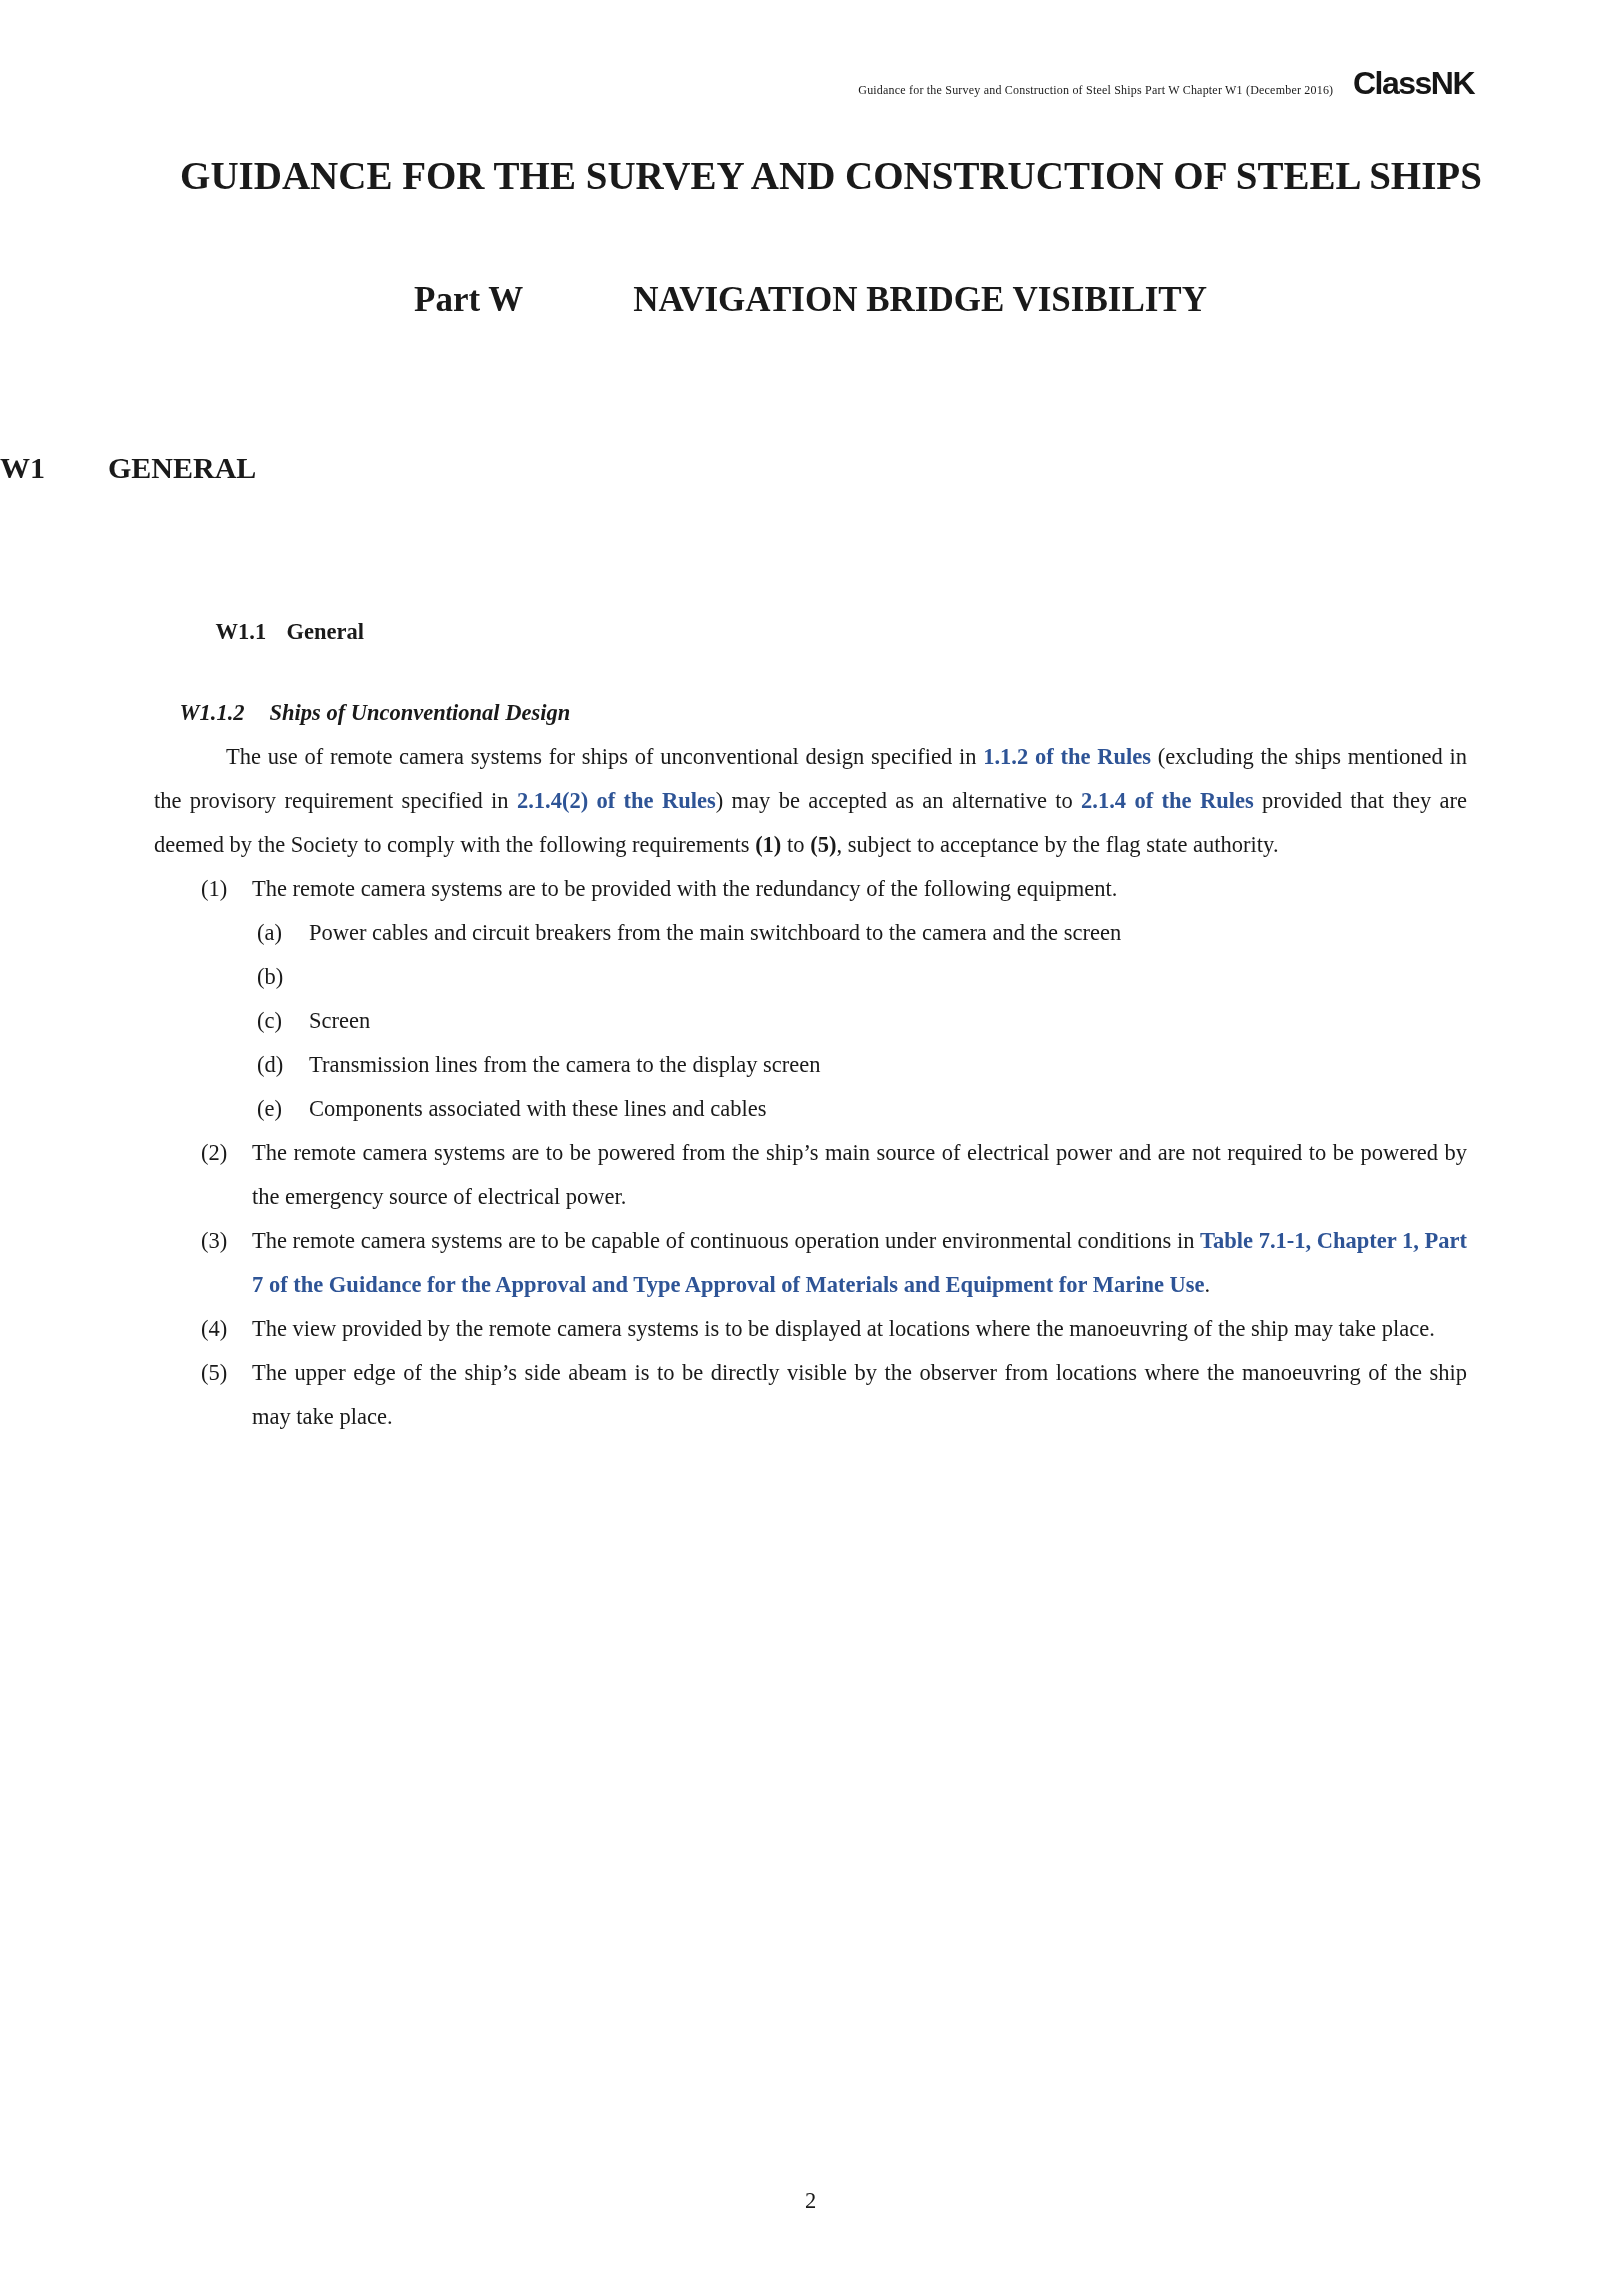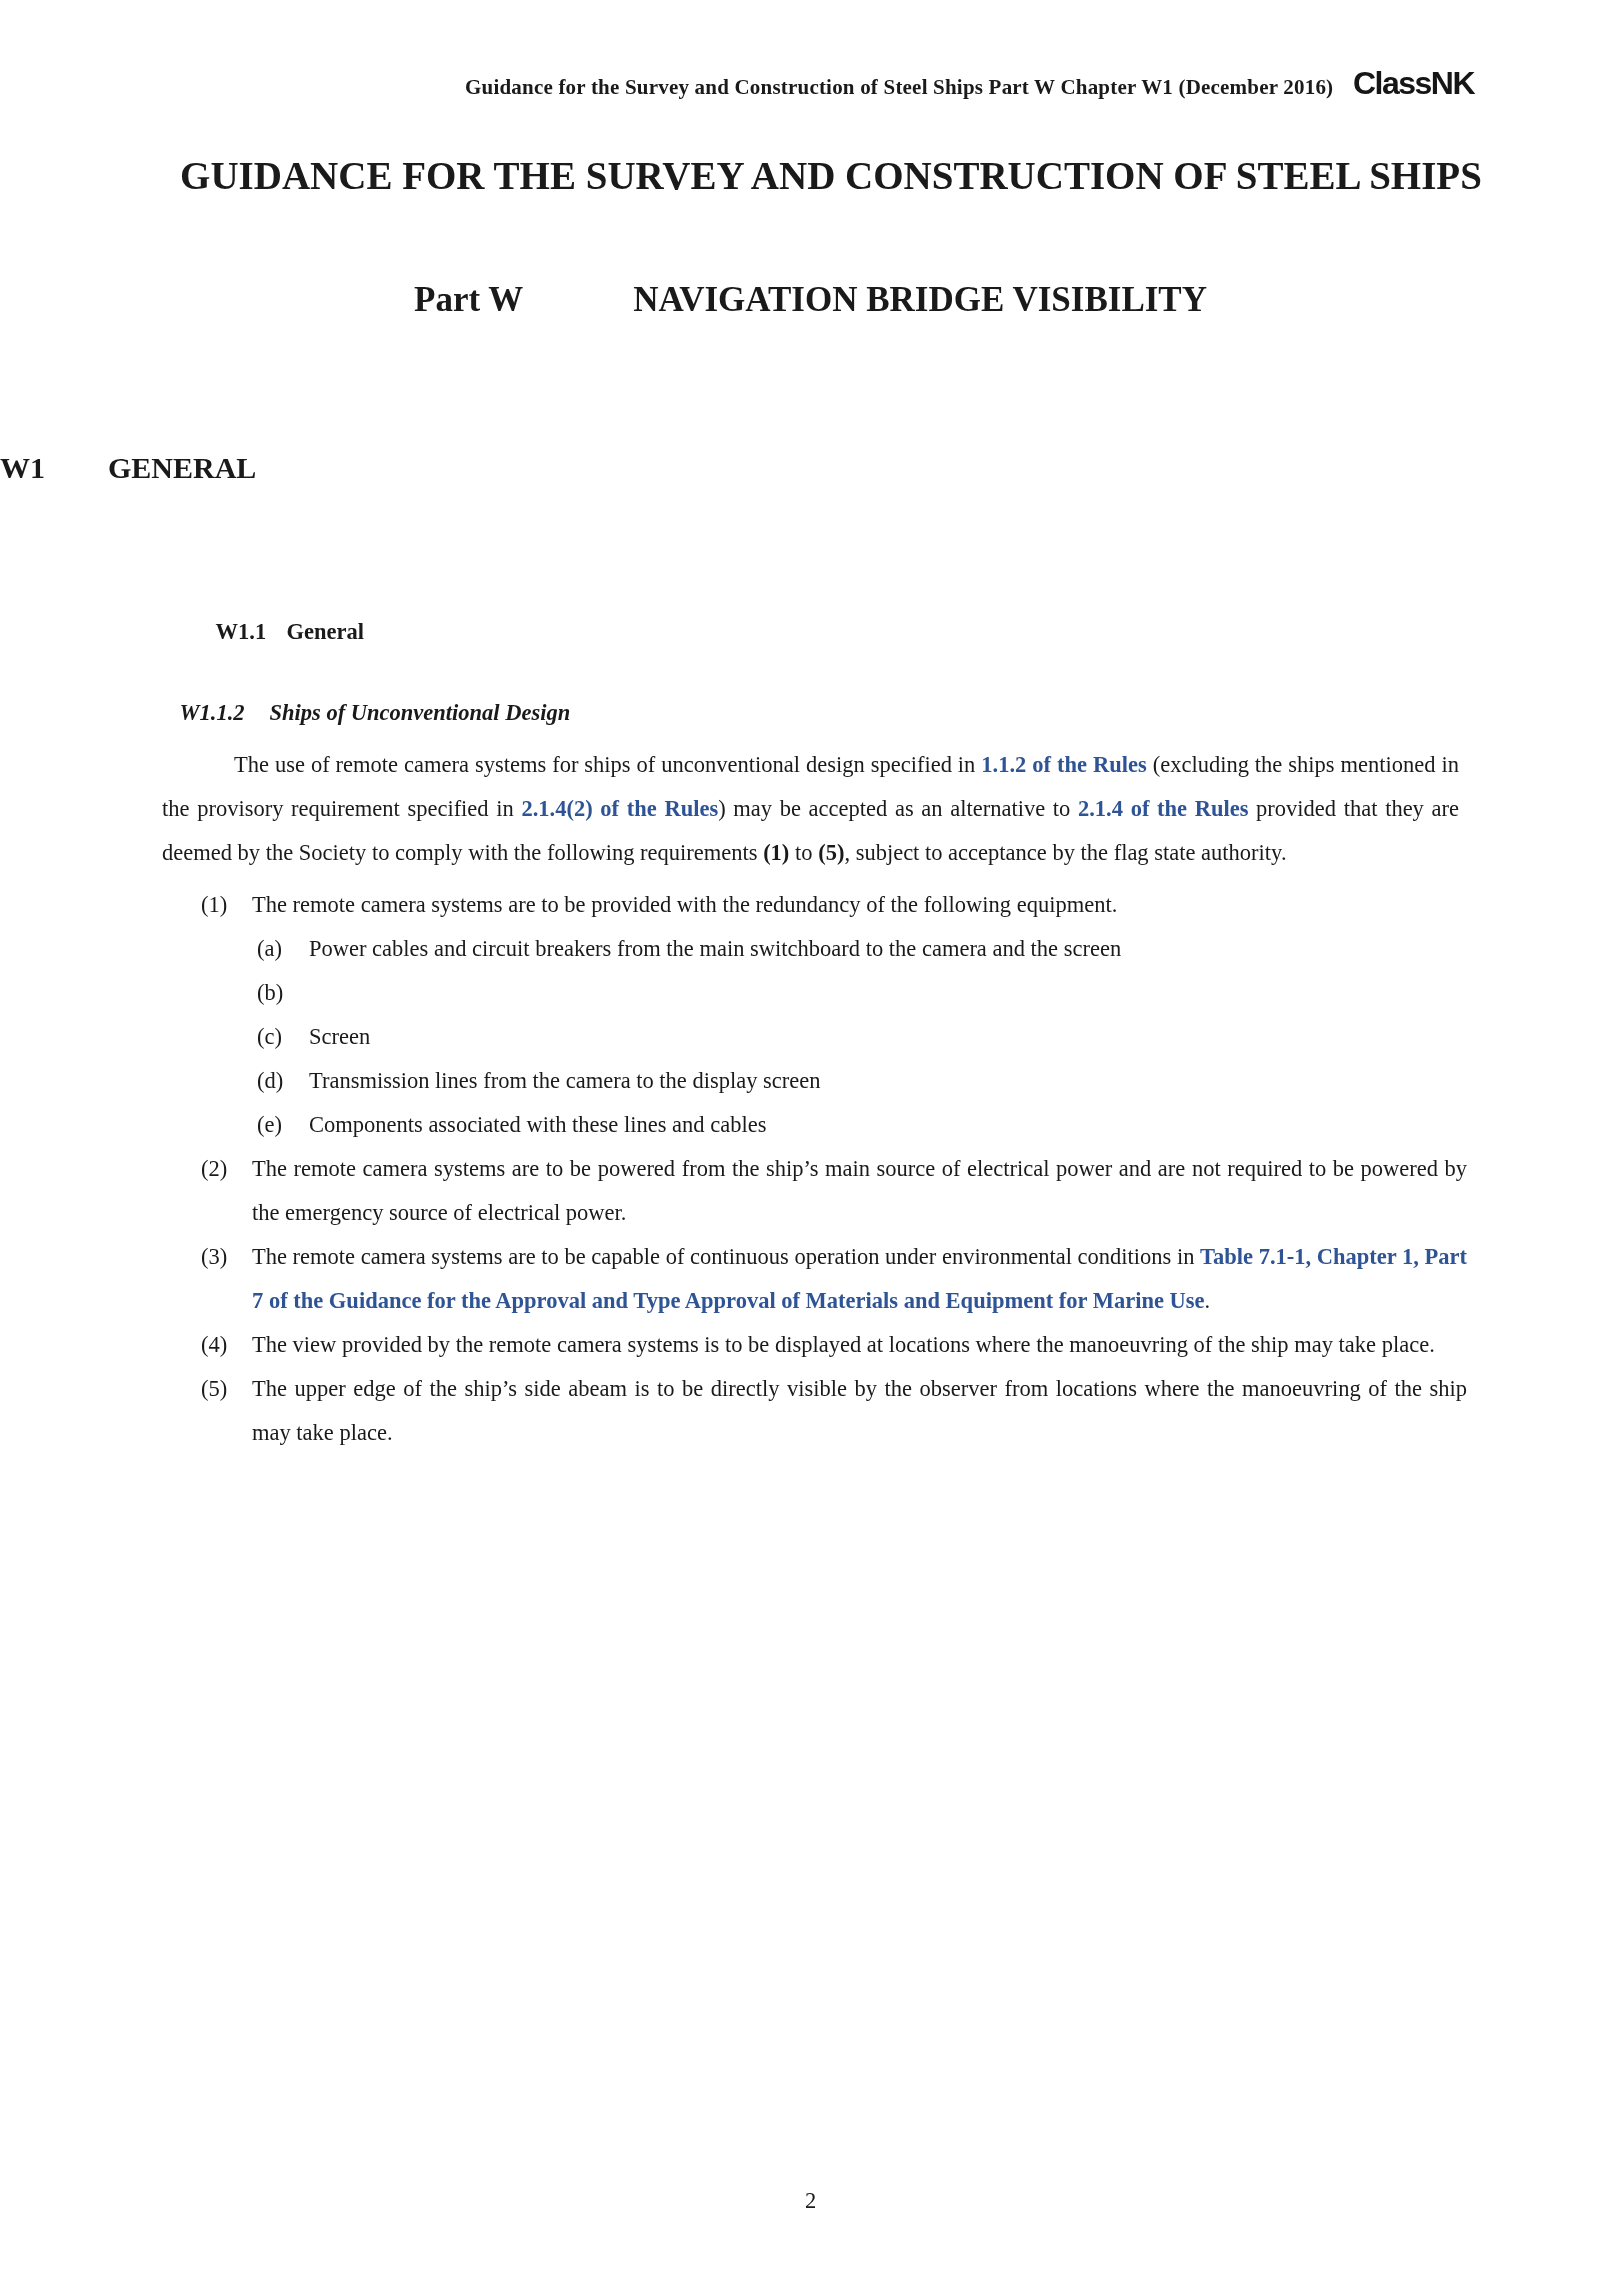--- a/index.html
+++ b/index.html
@@ -18,22 +18,22 @@
   .running-header {
     position: absolute;
     top: 65px;
     right: 147px;
     display: flex;
     align-items: baseline;
     gap: 19.6px;
     white-space: nowrap;
   }
   .rh-text {
-    font-size: 21px;
-    font-weight: bold;
+    font-size: 12px;
+    font-weight: normal;
     letter-spacing: 0.2px;
   }
   .logo {
     font-family: "Liberation Sans", "DejaVu Sans", sans-serif;
     font-size: 32px;
     font-weight: bold;
     letter-spacing: -1.5px;
     color: #161616;
   }
 
@@ -86,21 +86,21 @@
     font-weight: bold;
     padding-left: 25.5px;
     display: flex;
   }
   .sec-head .num { flex: 0 0 auto; }
   .sec-head.lvl2 { margin-top: 37px; font-style: italic; }
   .sec-head.lvl1 .num { min-width: 71px; margin-left: 36px; }
   .sec-head.lvl2 .num { min-width: 90px; }
 
   .body-par {
-    margin: 8px;
+    margin: 0;
     text-align: justify;
     text-indent: 72px;
   }
 
   .req-list { margin: 0; }
   .req-item { display: flex; }
   .req-marker { flex: 0 0 51px; margin-left: 47px; }
   .item-body { flex: 1 1 auto; text-align: justify; }
 
   .sub-item { display: flex; }

